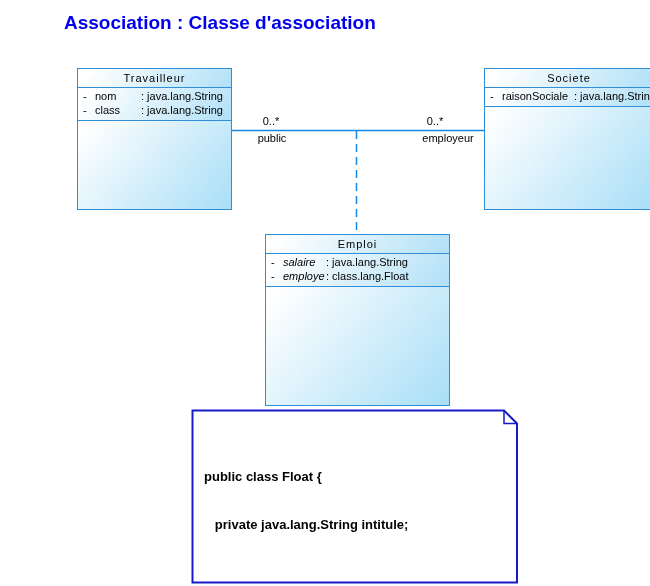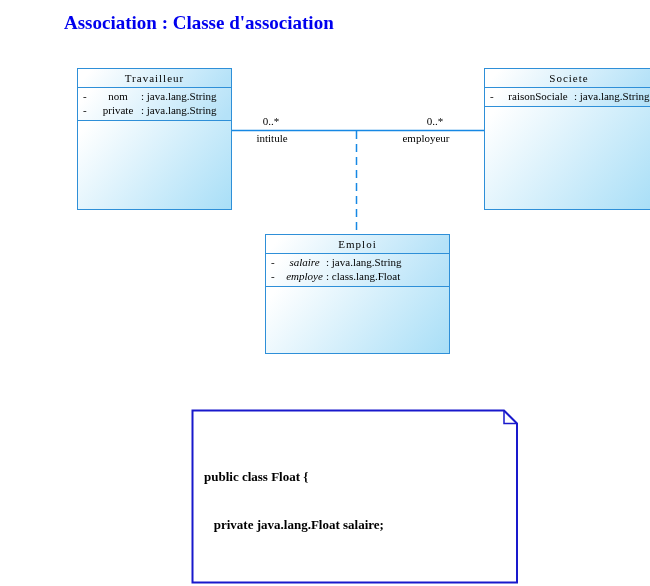--- a/index.html
+++ b/index.html
@@ -1,18 +1,18 @@
 <!DOCTYPE html>
 <html><head>
 <meta charset="utf-8">
 <style>
   html,body { margin:0; padding:0; background:#ffffff; }
   #canvas {
     position:relative; width:650px; height:586px; overflow:hidden;
-    background:#ffffff; font-family:Liberation Serif, serif;
+    background:#ffffff; font-family:Liberation Sans, sans-serif;
   }
   .heading {
     position:absolute; left:64px; top:12px;
     font-weight:bold; font-size:19px; color:#0000ee;
     white-space:nowrap;
   }
   svg.overlay { position:absolute; left:0; top:0; }
 
   
   .cls {
@@ -30,21 +30,21 @@
     border-bottom:1px solid #2e8fd8;
     background:linear-gradient(130deg,#ffffff 8%,#b5e2f8 95%);
     padding:2px 0 2px 0;
   }
   .cls .cbody {
     flex:1 1 auto;
     background:linear-gradient(130deg,#ffffff 5%,#aadff7 98%);
   }
   .arow { display:flex; line-height:12px; padding:0 0 2px 5px; white-space:nowrap; }
   .arow .vis { flex:0 0 12px; }
-  .arow .nm  { flex:0 0 var(--nmw,46px);text-align:center; }
+  .arow .nm  { flex:0 0 var(--nmw,46px); }
   .cls.italic-names .nm { font-style:italic; }
 
   
   .lbl {
     position:absolute; font-size:11px; color:#000;
     text-align:center; white-space:nowrap;
   }
 
   
   .note-text {
@@ -70,63 +70,63 @@
   <div class="cls" style="left:77px; top:68px; width:155px; height:142px; --nmw:46px;">
     <div class="ctitle">Travailleur</div>
     <div class="cattrs">
       <div class="arow">
         <span class="vis">-</span>
         <span class="nm">nom</span>
         <span class="tp">: java.lang.String</span>
       </div>
       <div class="arow">
         <span class="vis">-</span>
-        <span class="nm">private</span>
+        <span class="nm">class</span>
         <span class="tp">: java.lang.String</span>
       </div>
     </div>
     <div class="cbody"></div>
   </div>
 
   <div class="cls" style="left:484px; top:68px; width:170px; height:142px; --nmw:72px;">
     <div class="ctitle">Societe</div>
     <div class="cattrs">
       <div class="arow">
         <span class="vis">-</span>
         <span class="nm">raisonSociale</span>
         <span class="tp">: java.lang.String</span>
       </div>
     </div>
     <div class="cbody"></div>
   </div>
 
-  <div class="cls italic-names" style="left:265px; top:234px; width:185px; height:120px; --nmw:43px;">
+  <div class="cls italic-names" style="left:265px; top:234px; width:185px; height:172px; --nmw:43px;">
     <div class="ctitle">Emploi</div>
     <div class="cattrs">
       <div class="arow">
         <span class="vis">-</span>
         <span class="nm">salaire</span>
         <span class="tp">: java.lang.String</span>
       </div>
       <div class="arow">
         <span class="vis">-</span>
         <span class="nm">employe</span>
         <span class="tp">: class.lang.Float</span>
       </div>
     </div>
     <div class="cbody"></div>
   </div>
 
   <div class="lbl" style="left:256px; top:115px; width:30px;">0..*</div>
-  <div class="lbl" style="left:246px; top:132px; width:52px;">intitule</div>
+  <div class="lbl" style="left:246px; top:132px; width:52px;">public</div>
   <div class="lbl" style="left:420px; top:115px; width:30px;">0..*</div>
-  <div class="lbl" style="left:396px; top:132px; width:60px;">employeur</div>
+  <div class="lbl" style="left:418px; top:132px; width:60px;">employeur</div>
 
   <div class="note-text">
     <div>public class Float {</div>
-    <div>   private java.lang.Float salaire;</div>
+    <div>   private java.lang.String intitule;</div>
     
     
     
     
   </div>
 
 </div>
 
 </body></html>

